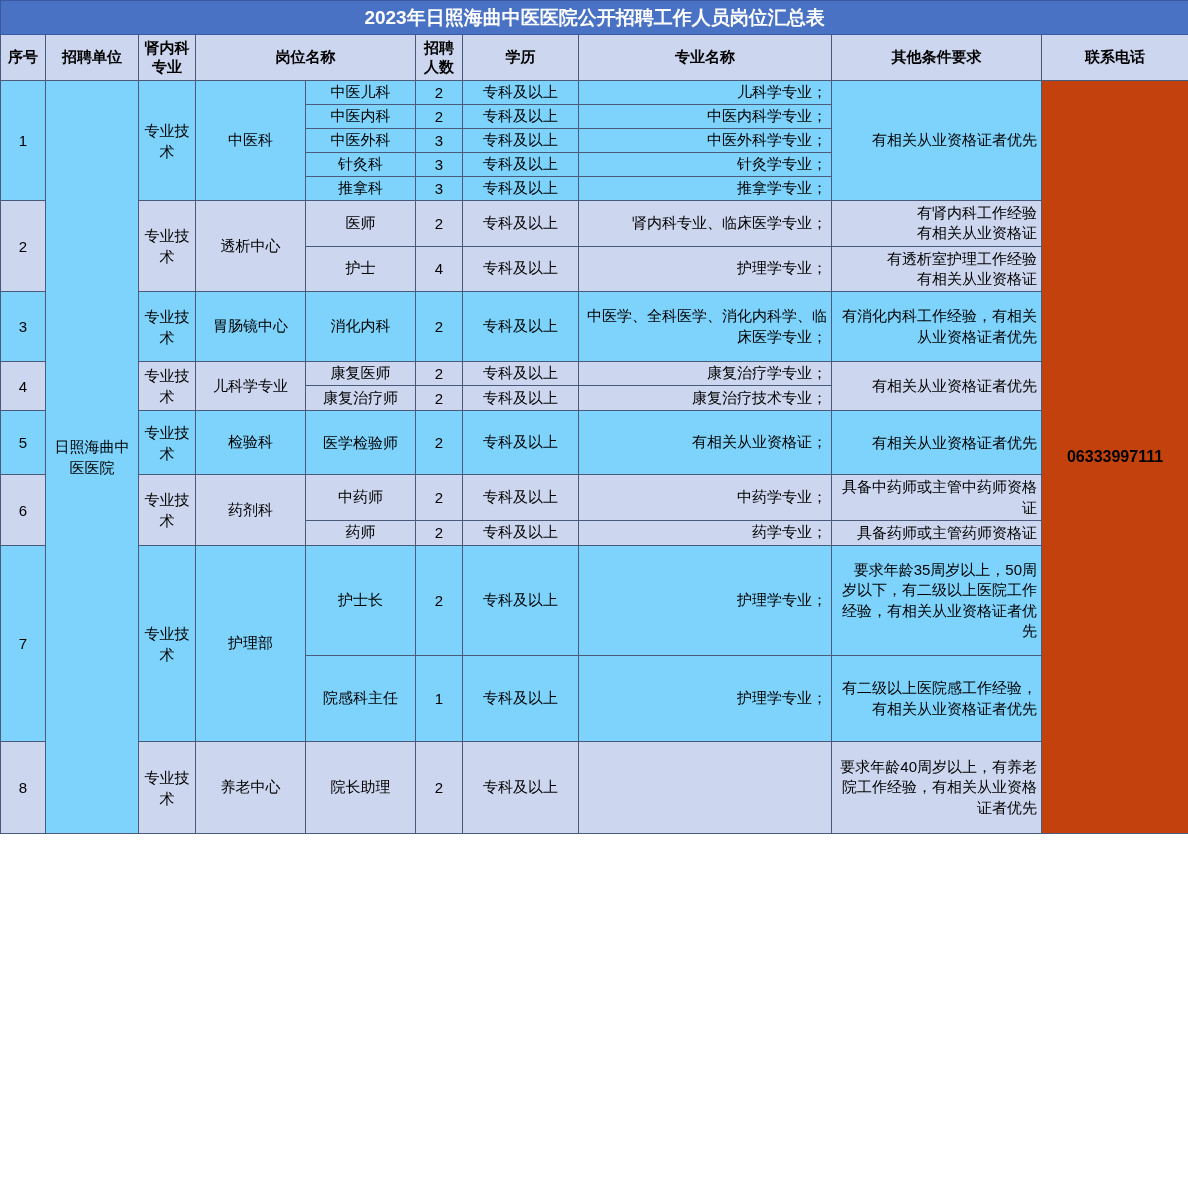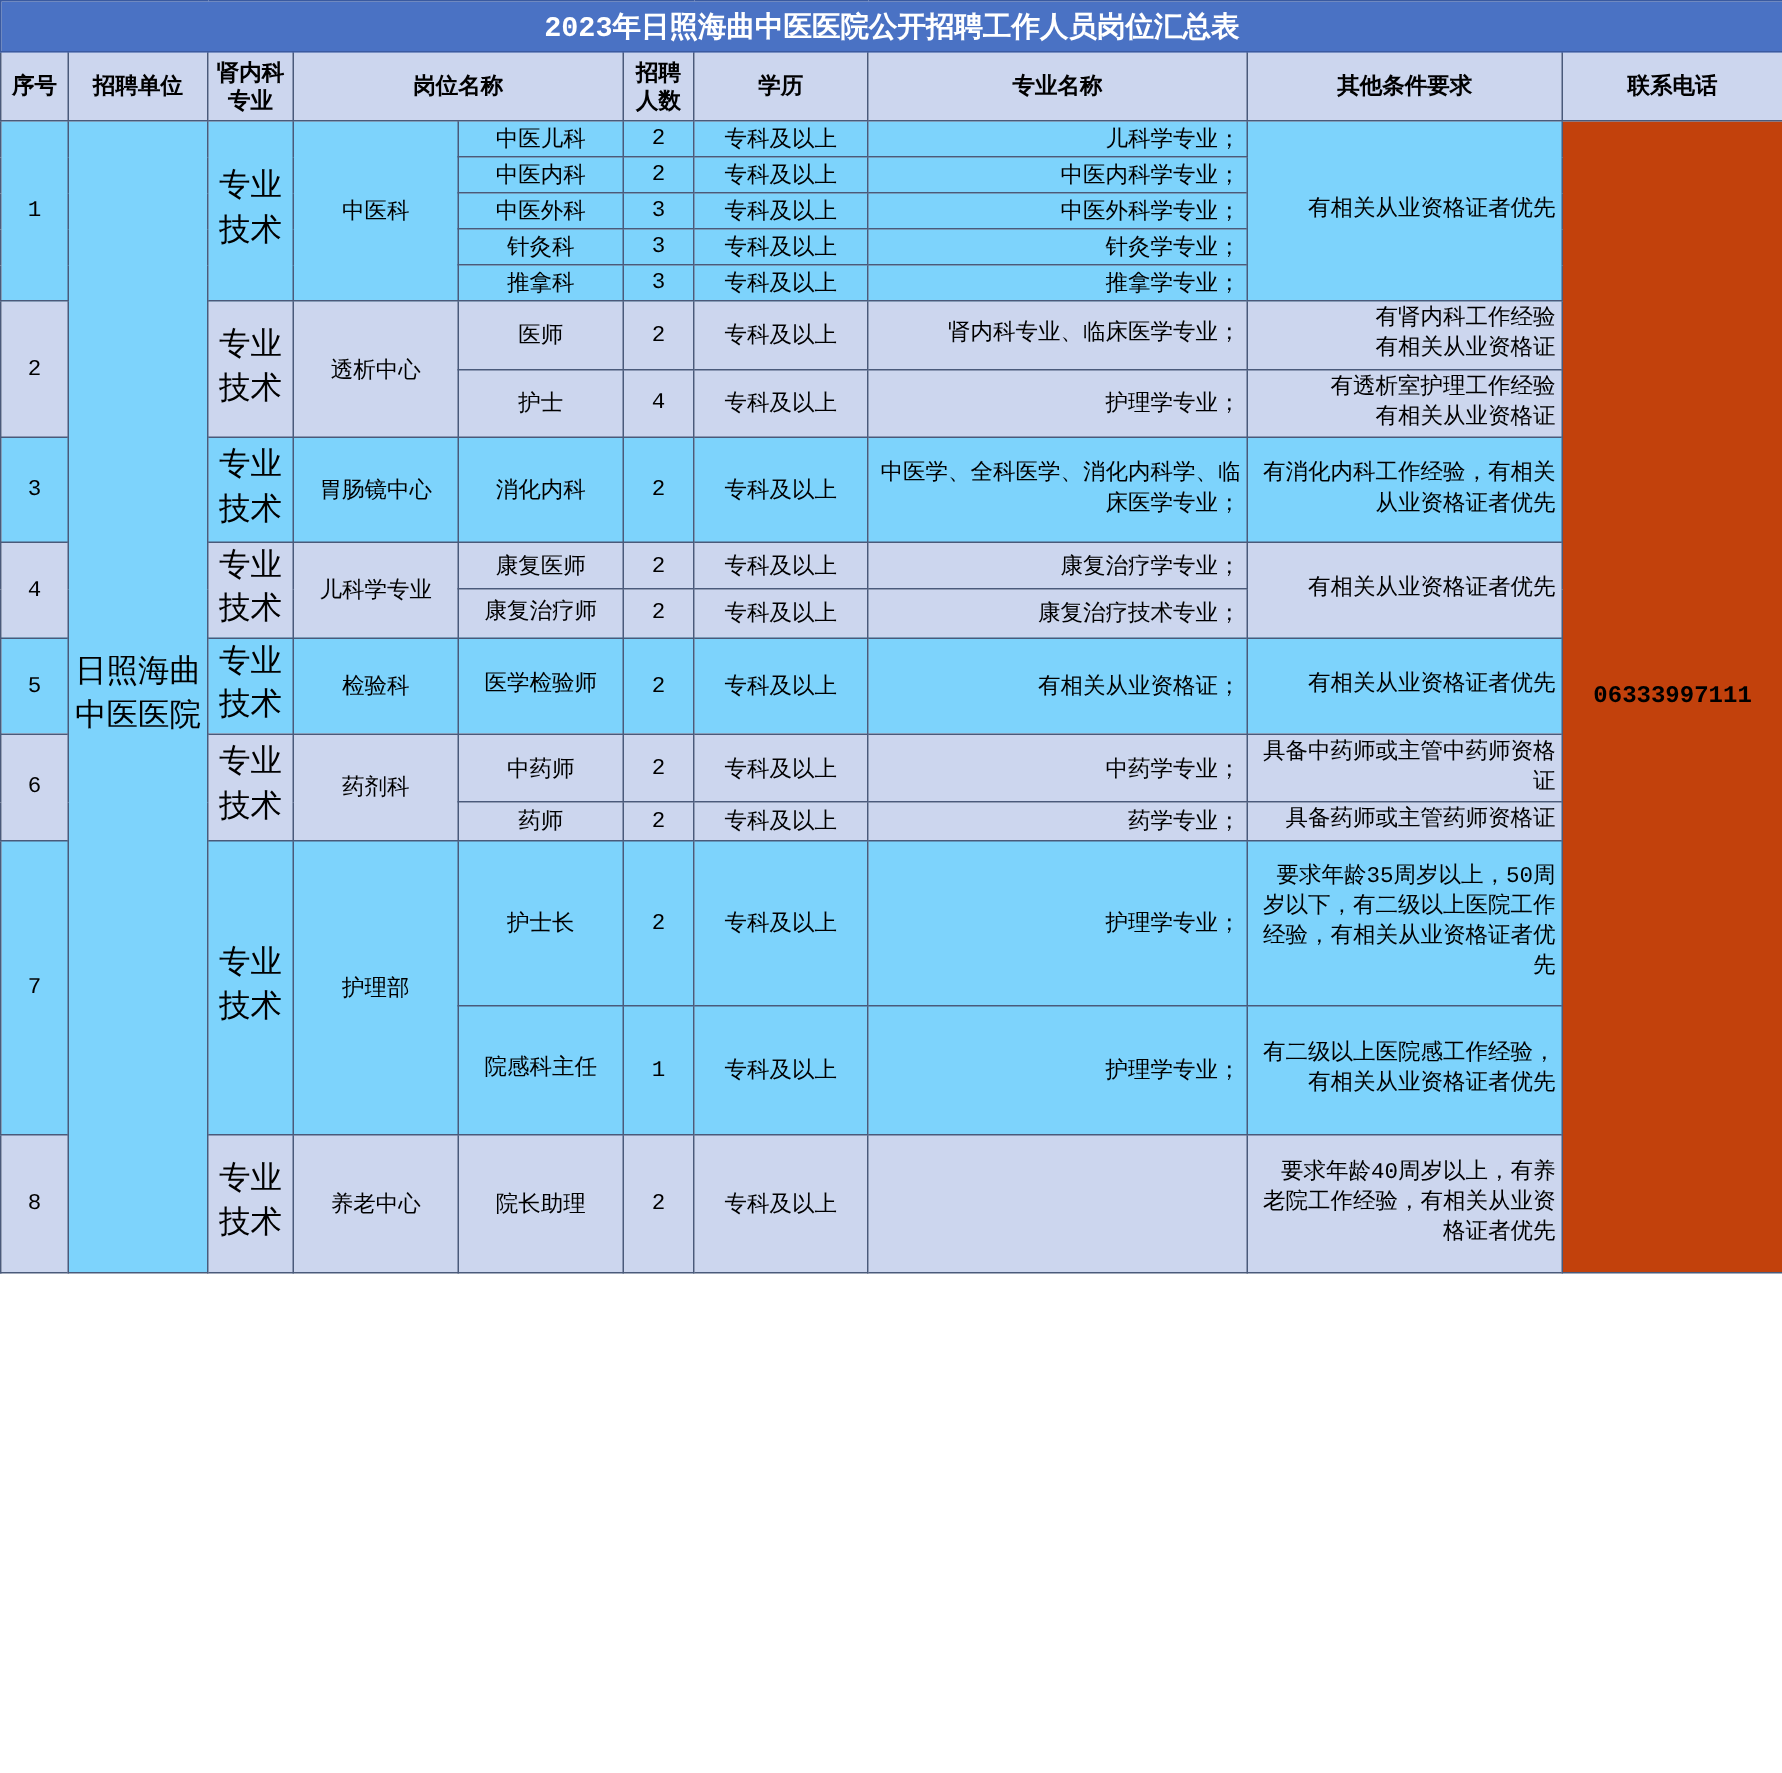--- a/index.html
+++ b/index.html
@@ -1,28 +1,28 @@
 <!DOCTYPE html>
 <html><head>
 <meta charset="utf-8">
 <style>
   html,body{margin:0;padding:0;background:#ffffff;}
   body{font-family:"Liberation Sans","DejaVu Sans",sans-serif;}
-  #sheet{width:1032px;height:1182px;position:relative;box-sizing:border-box;font-family:Liberation Mono, monospace;}
+  #sheet{width:1032px;height:1182px;position:relative;box-sizing:border-box;}
   table{border-collapse:collapse;width:1188px;table-layout:fixed;}
   td,th{border:1px solid #4a5a7a;font-size:15px;color:#000;text-align:center;vertical-align:middle;padding:2px 4px;box-sizing:border-box;}
   .title-cell{background:#4a72c4;color:#ffffff;font-weight:bold;font-size:19px;height:34px;border:1px solid #3a5aa0;}
   .hdr{background:#ccd6ee;font-weight:bold;font-size:15px;height:46px;}
   .light{background:#7dd3fc;}
   .dark{background:#ccd6ee;}
   .tel{background:#c2410c;font-weight:bold;font-size:16px;}
   .left{text-align:right;padding-left:8px;}
   .nowrapcell{white-space:normal;line-height:1.35;}
   .num{font-size:15px;}
-  .unit{font-size:21px;line-height:1.4;margin-left:20px;}
+  .unit{font-size:15px;line-height:1.4;margin-left:20px;}
 </style>
 </head>
 <body>
 
 <div id="sheet">
 <table>
   <colgroup>
     <col style="width:45px">
     <col style="width:93px">
     <col style="width:57px">

